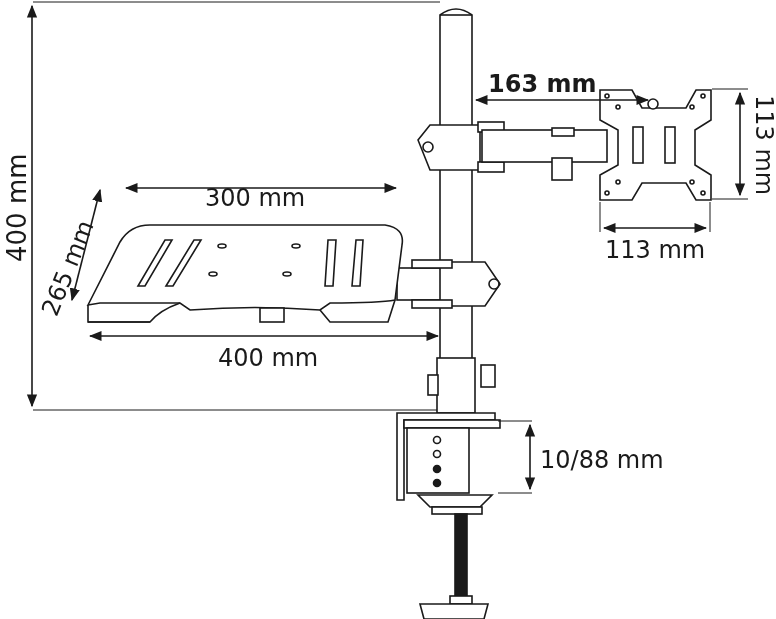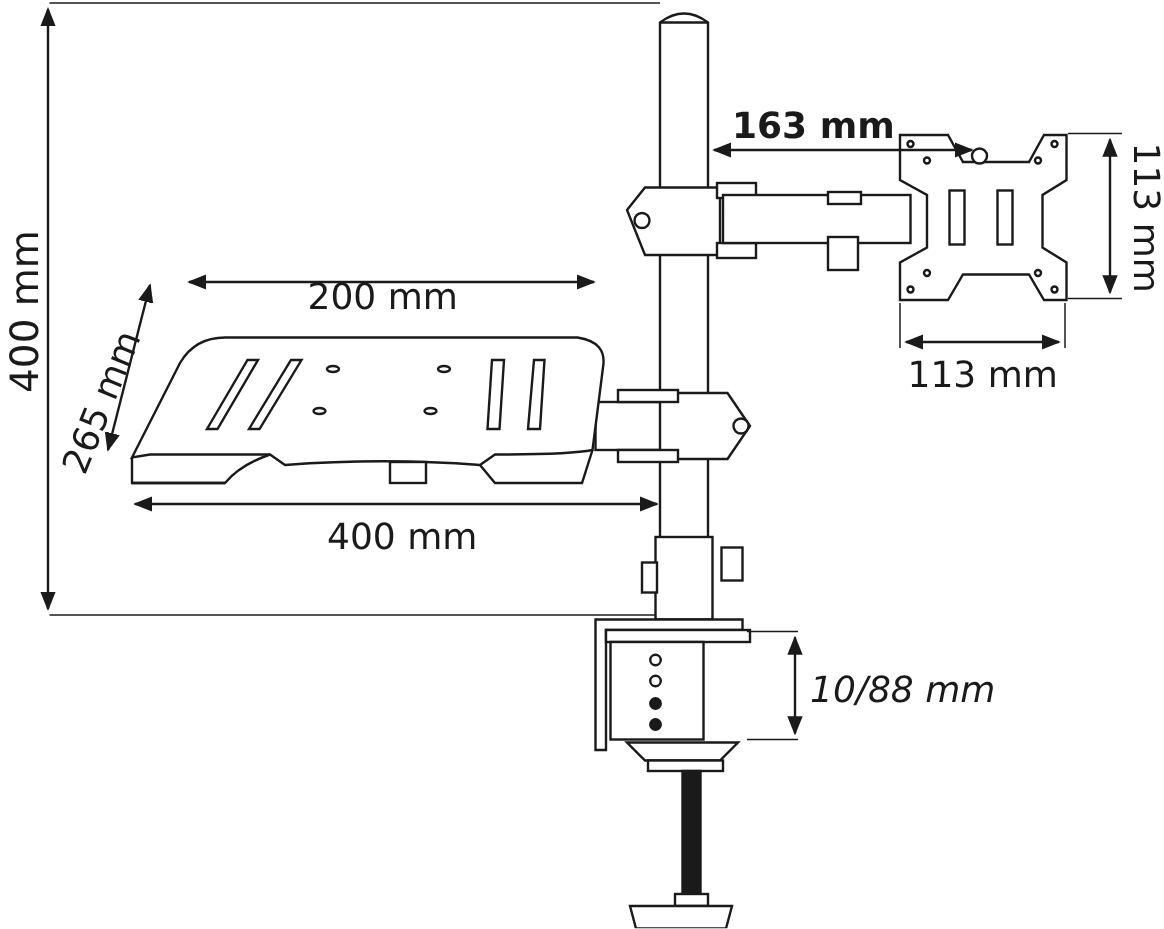--- a/index.html
+++ b/index.html
@@ -121,17 +121,17 @@
     <rect x="455" y="514" width="12" height="82" fill="#1a1a1a"></rect>
     <rect x="450" y="596" width="22" height="8" fill="#fff"></rect>
     <path d="M420,604 L488,604 L484,619 L424,619 Z" fill="#fff"></path>
   </g>
 </svg>
 
 <div class="lbl rot-90" style="left:4px;top:262px;font-size:26px;">400 mm</div>
 <div class="lbl" style="left:488px;top:72px;font-weight:bold;">163 mm</div>
 <div class="lbl rot90" style="left:776px;top:95px;">113 mm</div>
 <div class="lbl" style="left:605px;top:238px;">113 mm</div>
-<div class="lbl" style="left:205px;top:186px;">200 mm</div>
+<div class="lbl" style="left:205px;top:186px;">300 mm</div>
 <div class="lbl" style="left:38px;top:310px;transform-origin:left top;transform:rotate(-68deg);">265 mm</div>
 <div class="lbl" style="left:218px;top:346px;">400 mm</div>
-<div class="lbl" style="left:540px;top:448px;font-style:italic;">10/88 mm</div>
+<div class="lbl" style="left:540px;top:448px;">10/88 mm</div>
 </div>
 
 </body></html>

